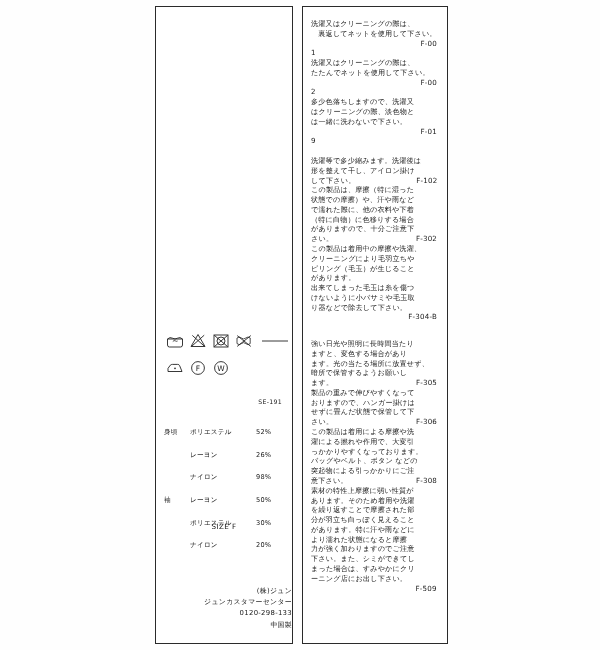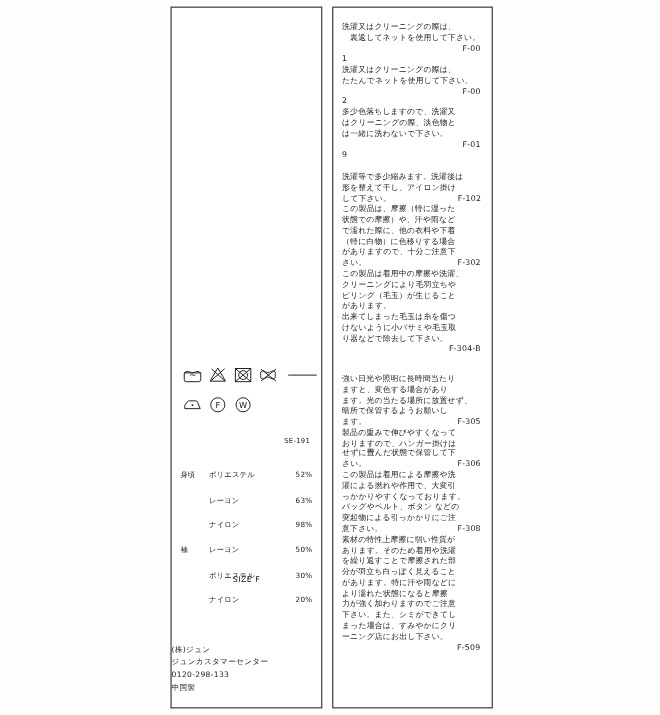--- a/index.html
+++ b/index.html
@@ -113,21 +113,21 @@
     flex: 0 0 26px;
     letter-spacing: 0.2px;
   }
   .comp-fiber {
     flex: 1 1 auto;
     letter-spacing: 0.2px;
   }
   .comp-pct {
     width: 28px;
     flex: 0 0 28px;
-    text-align: right;
+    text-align: left;
     letter-spacing: 0.2px;
   }
 
   .size-block {
     position: absolute;
     top: 514px;
     left: 0;
     right: 0;
     text-align: center;
     font-size: 7.2px;
@@ -140,21 +140,21 @@
     text-align: left;
     padding-left: 18px;
     letter-spacing: 0.3px;
   }
 
   .maker-block {
     position: absolute;
     top: 579px;
     left: 0;
     right: 0;
-    text-align: left;
+    text-align: right;
     font-size: 6.9px;
     line-height: 1.62;
     color: #202020;
     letter-spacing: 0.3px;
   }
 </style>
 </head>
 <body>
 
 <div class="page">
@@ -225,21 +225,21 @@
 
     <div class="composition">
       <div class="comp-row">
         <span class="comp-part">身頃</span>
         <span class="comp-fiber">ポリエステル</span>
         <span class="comp-pct">52%</span>
       </div>
       <div class="comp-row">
         <span class="comp-part"></span>
         <span class="comp-fiber">レーヨン</span>
-        <span class="comp-pct">63%</span>
+        <span class="comp-pct">26%</span>
       </div>
       <div class="comp-row">
         <span class="comp-part"></span>
         <span class="comp-fiber">ナイロン</span>
         <span class="comp-pct">98%</span>
       </div>
       <div class="comp-row">
         <span class="comp-part">袖</span>
         <span class="comp-fiber">レーヨン</span>
         <span class="comp-pct">50%</span>

